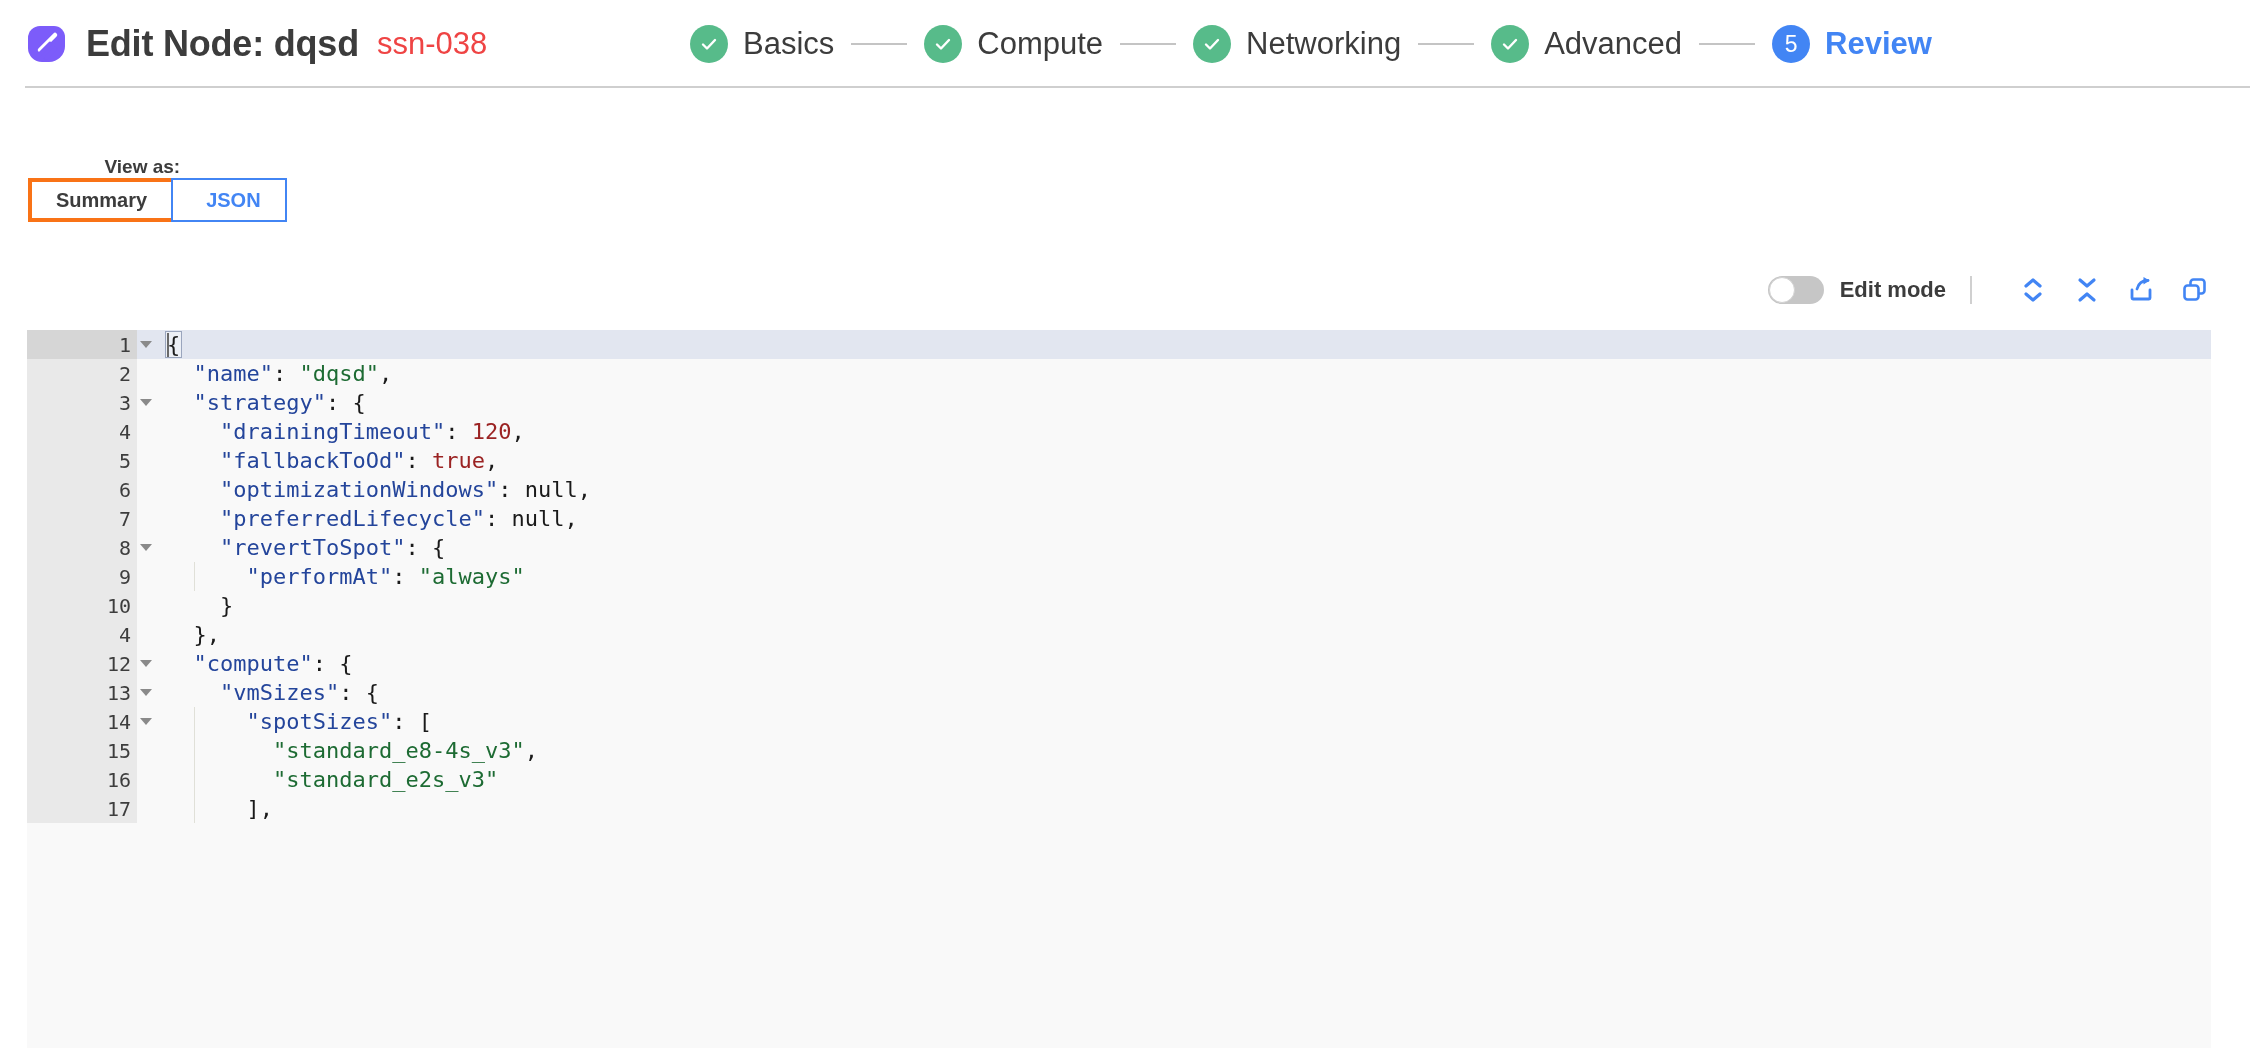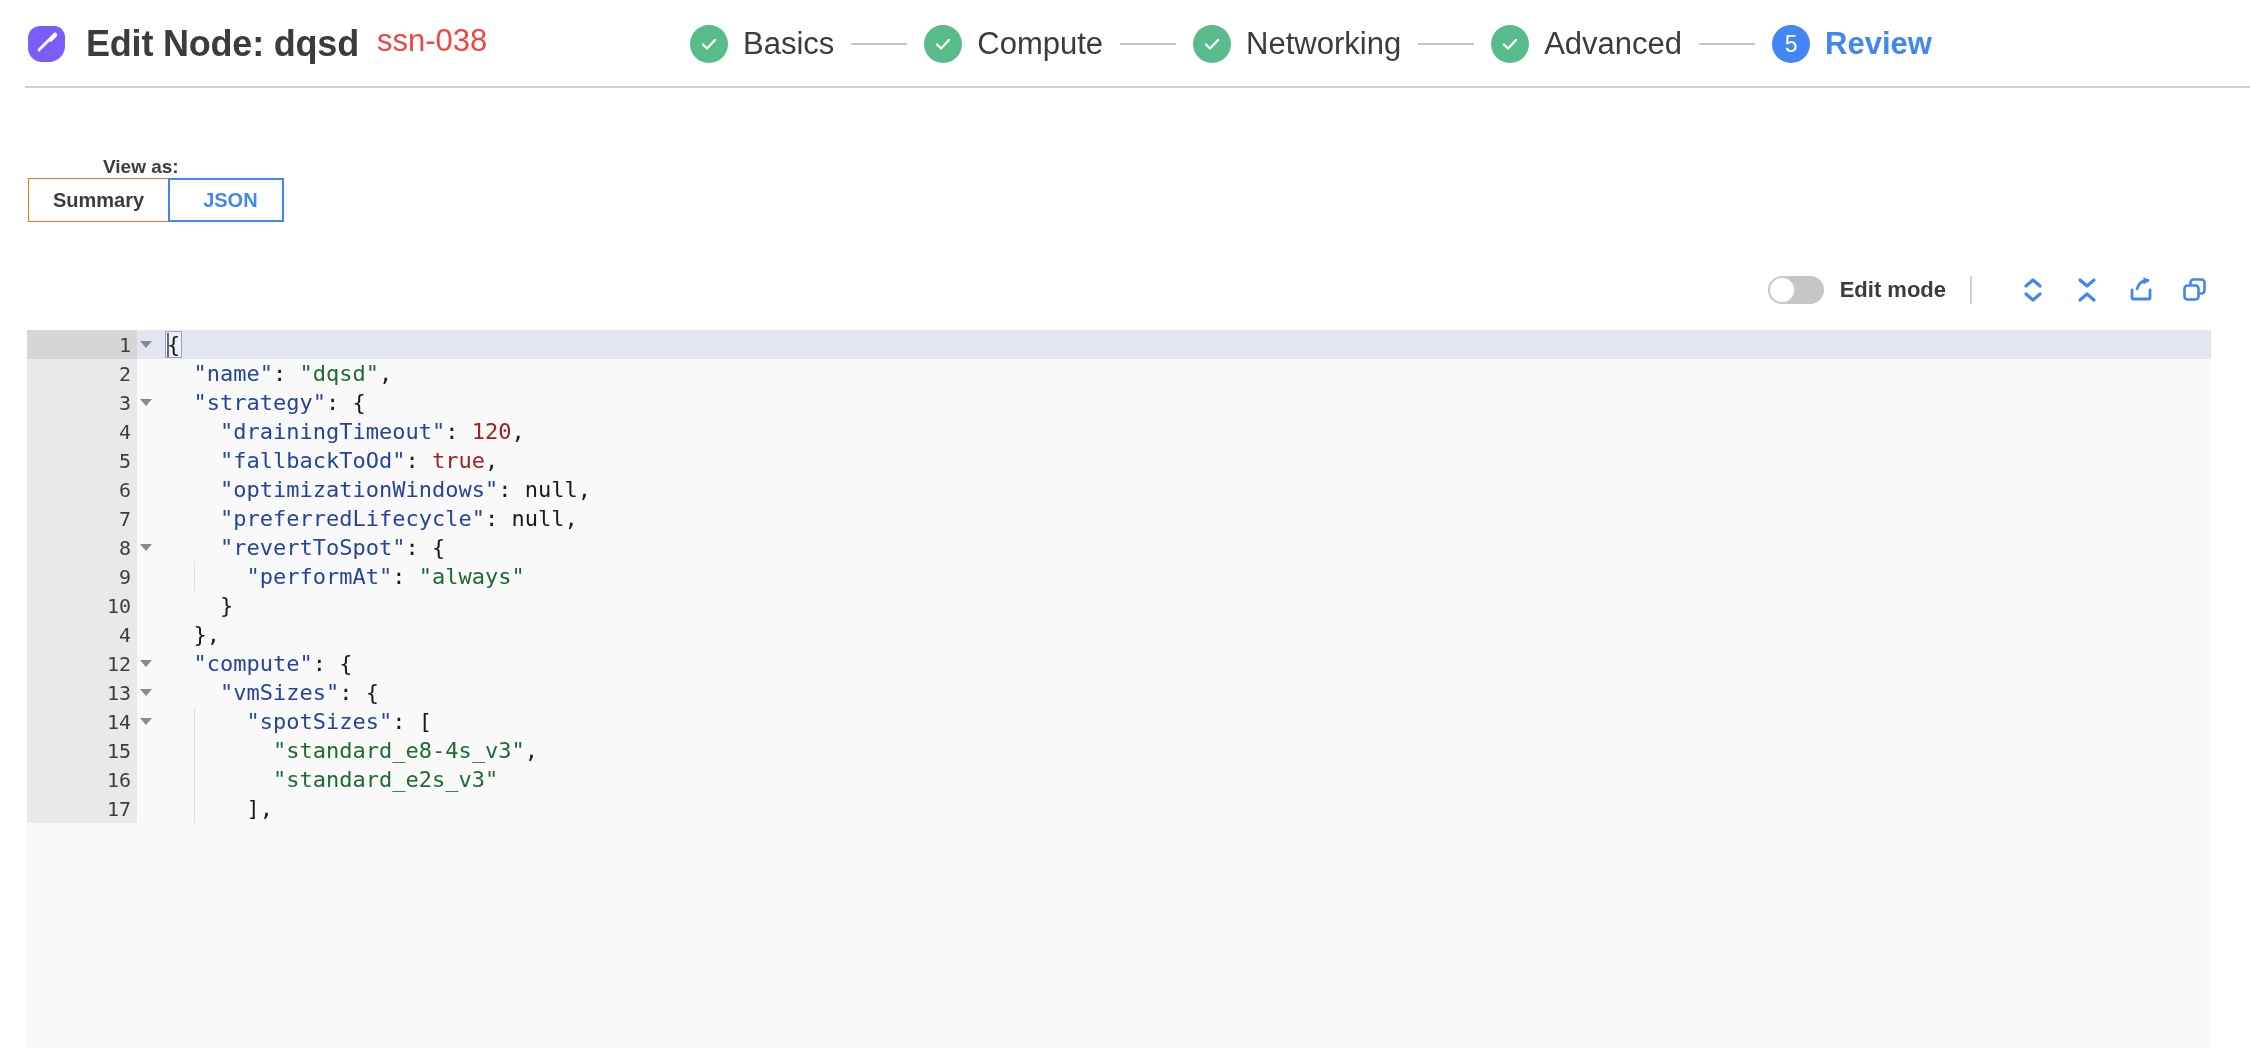--- a/index.html
+++ b/index.html
@@ -35,21 +35,21 @@
   .logo {
     width: 44px; height: 44px;
     flex: 0 0 44px;
     margin-right: 18px;
     position: relative;
   }
   .logo svg { display: block; width: 44px; height: 44px; }
 
   .title-group {
     display: flex;
-    align-items: flex-start;
+    align-items: center;
     white-space: nowrap;
     overflow: hidden;
     max-width: 640px;
   }
   .title-main {
     font-size: 36px;
     font-weight: bold;
     color: #3c3c3c;
     letter-spacing: -0.2px;
   }
@@ -123,21 +123,21 @@
     height: 44px;
   }
   .seg-btn {
     display: flex;
     align-items: center;
     justify-content: center;
     padding: 0 24px;
     font-size: 20px;
     font-weight: bold;
     background: #fff;
-    border: 1px solid #f97316;
+    border: 4px solid #f97316;
     cursor: pointer;
     color: #3c3c3c;
     min-width: 105px;
   }
   .seg-btn.first { border-right: none; }
   .seg-btn.active {
     color: #4285f4;
     border: 2px solid #4285f4;
     z-index: 2;
     padding-left: 33px;

